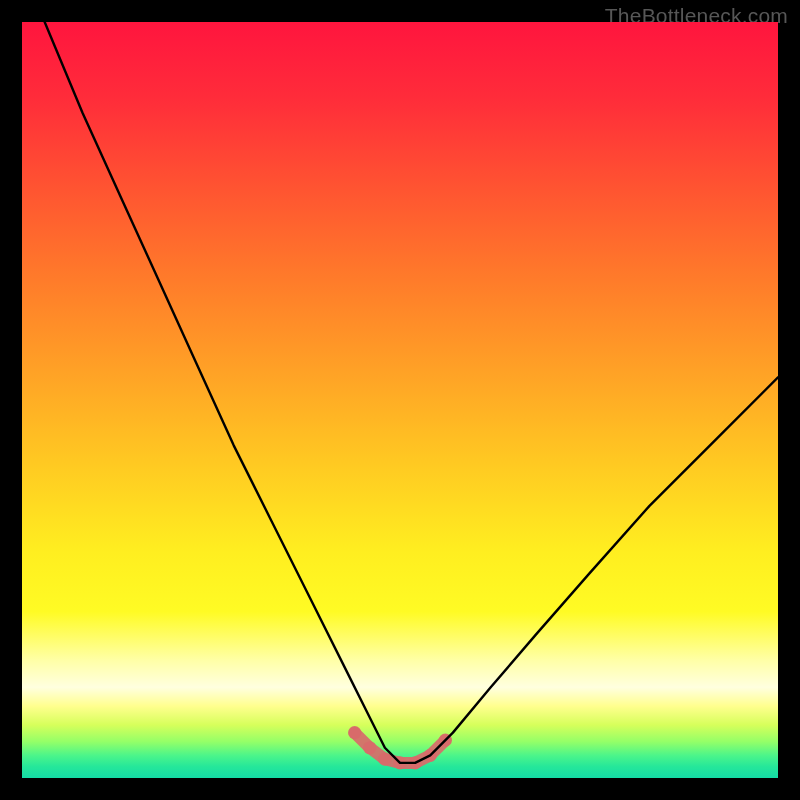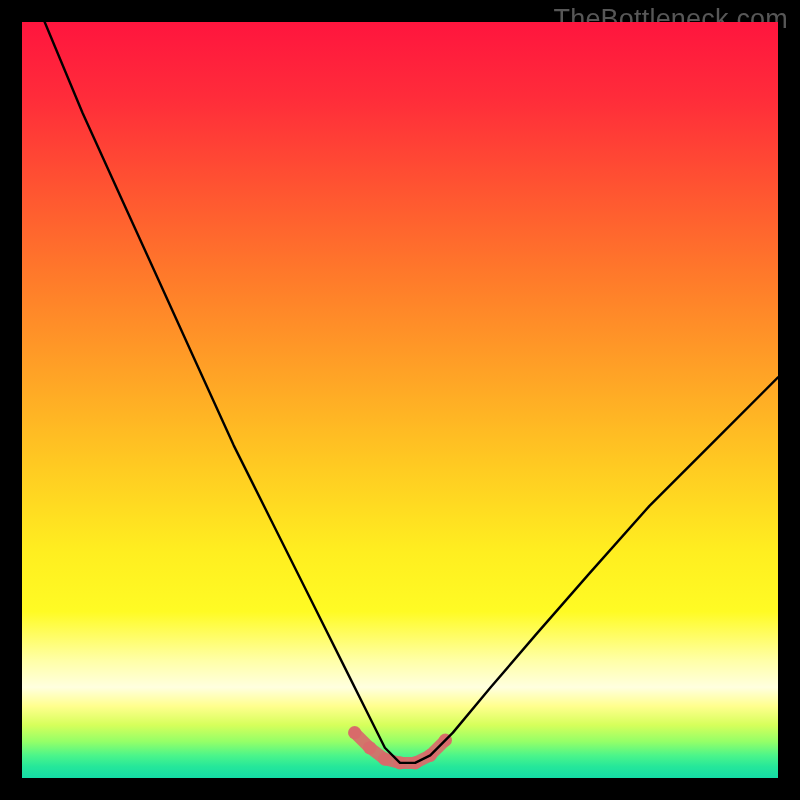--- a/index.html
+++ b/index.html
@@ -35,21 +35,21 @@
     position: absolute;
     inset: 0;
     width: 100%;
     height: 100%;
   }
   .watermark {
     position: absolute;
     top: 4px;
     right: 12px;
     color: #575757;
-    font-size: 27px;
+    font-size: 21px;
     font-weight: 400;
     letter-spacing: 0.2px;
     user-select: none;
   }
 </style>
 </head>
 <body>
 
 <div class="stage">
 

